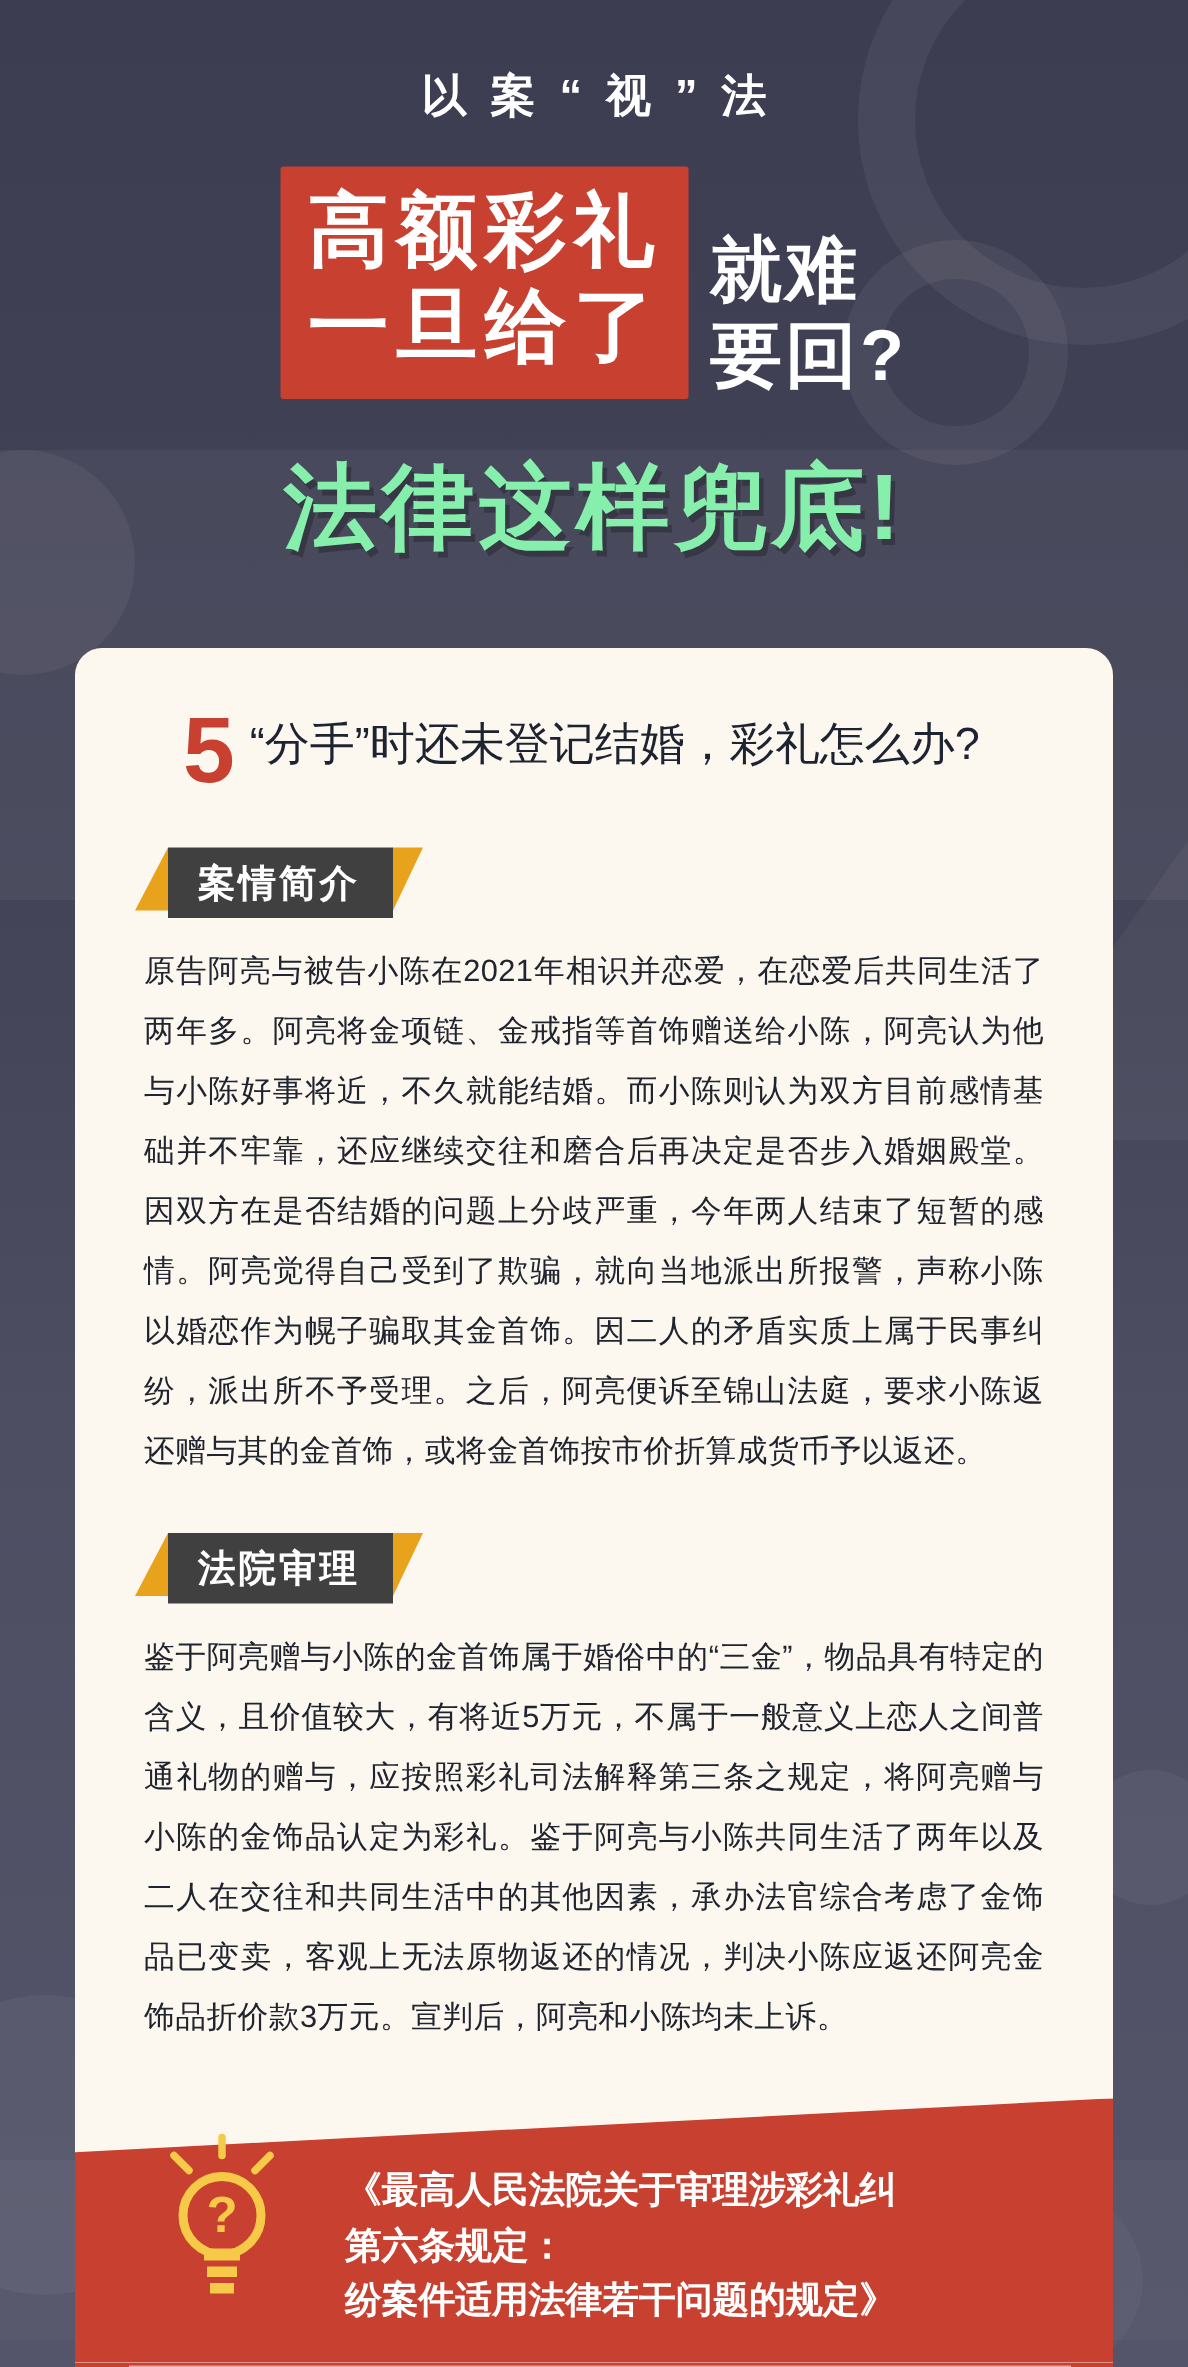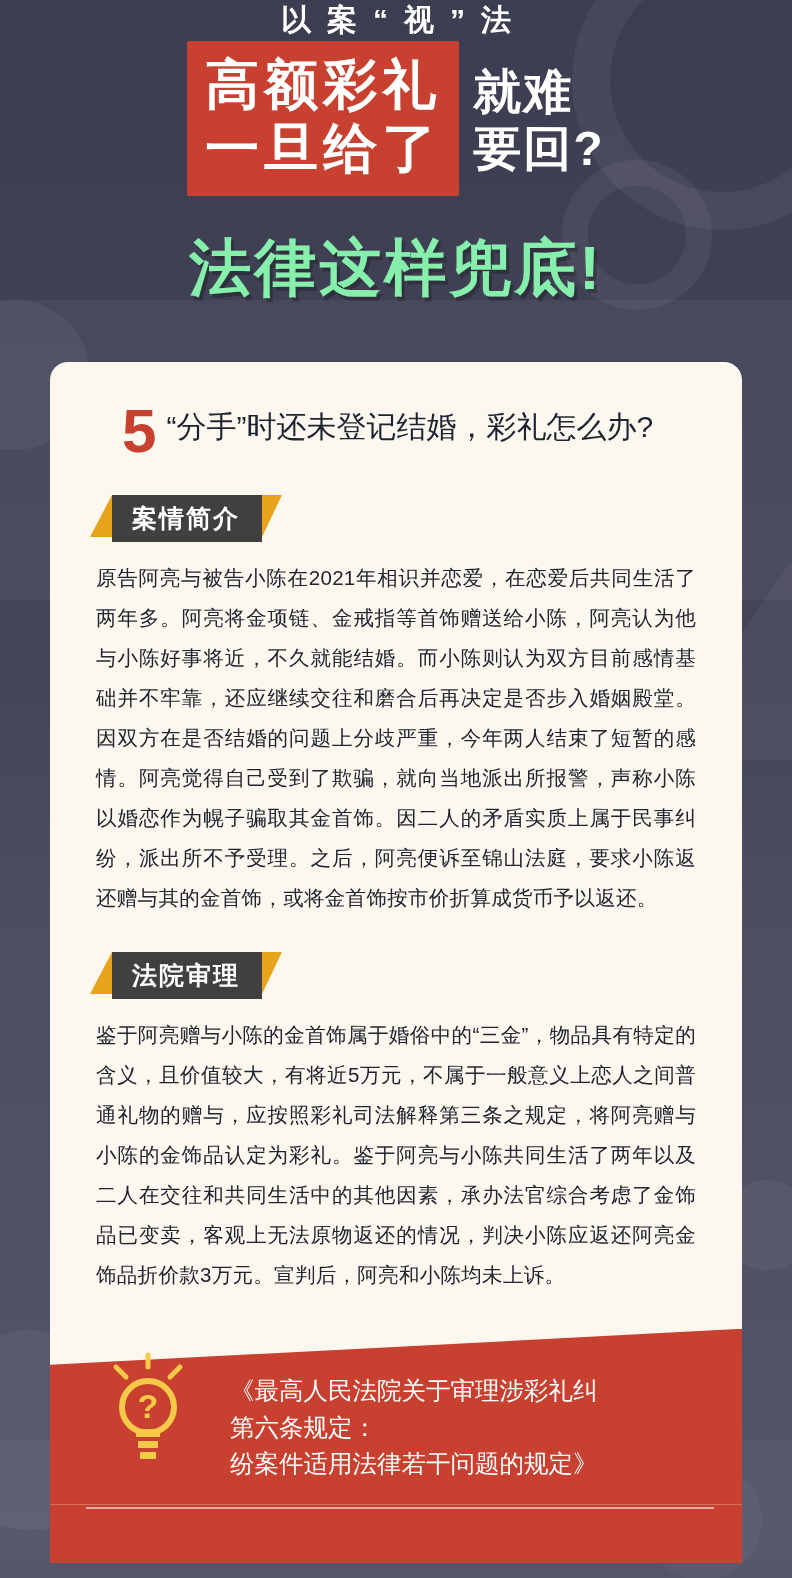--- a/index.html
+++ b/index.html
@@ -57,33 +57,35 @@
   }
   .tri-a {
     right: 0; top: 560px;
     border-left: 140px solid transparent;
     border-bottom: 200px solid rgba(255,255,255,0.04);
   }
 
   
   .header {
     position: relative;
+    padding-top: 44px;
     text-align: center;
   }
   .kicker {
     color: #ffffff;
     font-size: 30px;
     letter-spacing: 16px;
     font-weight: bold;
     text-indent: 16px;
   }
   .title-row {
     position: relative;
+    margin-top: 26px;
     display: flex;
-    align-items: center;
+    align-items: flex-end;
     justify-content: center;
     gap: 14px;
   }
   .redbox {
     background: #c8402f;
     padding: 12px 18px 16px 18px;
     border-radius: 2px;
   }
   .redbox .l1, .redbox .l2 {
     color: #ffffff;
@@ -197,21 +199,21 @@
   .bulb {
     position: absolute;
     left: 60px; top: 22px;
     width: 76px; height: 120px;
   }
   .rule-title {
     position: absolute;
     left: 180px; right: 28px; top: 44px;
     color: #ffffff;
     font-size: 24.5px;
-    font-weight: normal;
+    font-weight: bold;
     line-height: 1.5;
   }
   .rule-title .ln { display: block; white-space: nowrap; }
 
   .rule-body {
     background: #c8402f;
     padding: 2px 28px 34px 36px;
   }
   .rule-divider {
     height: 2px;

